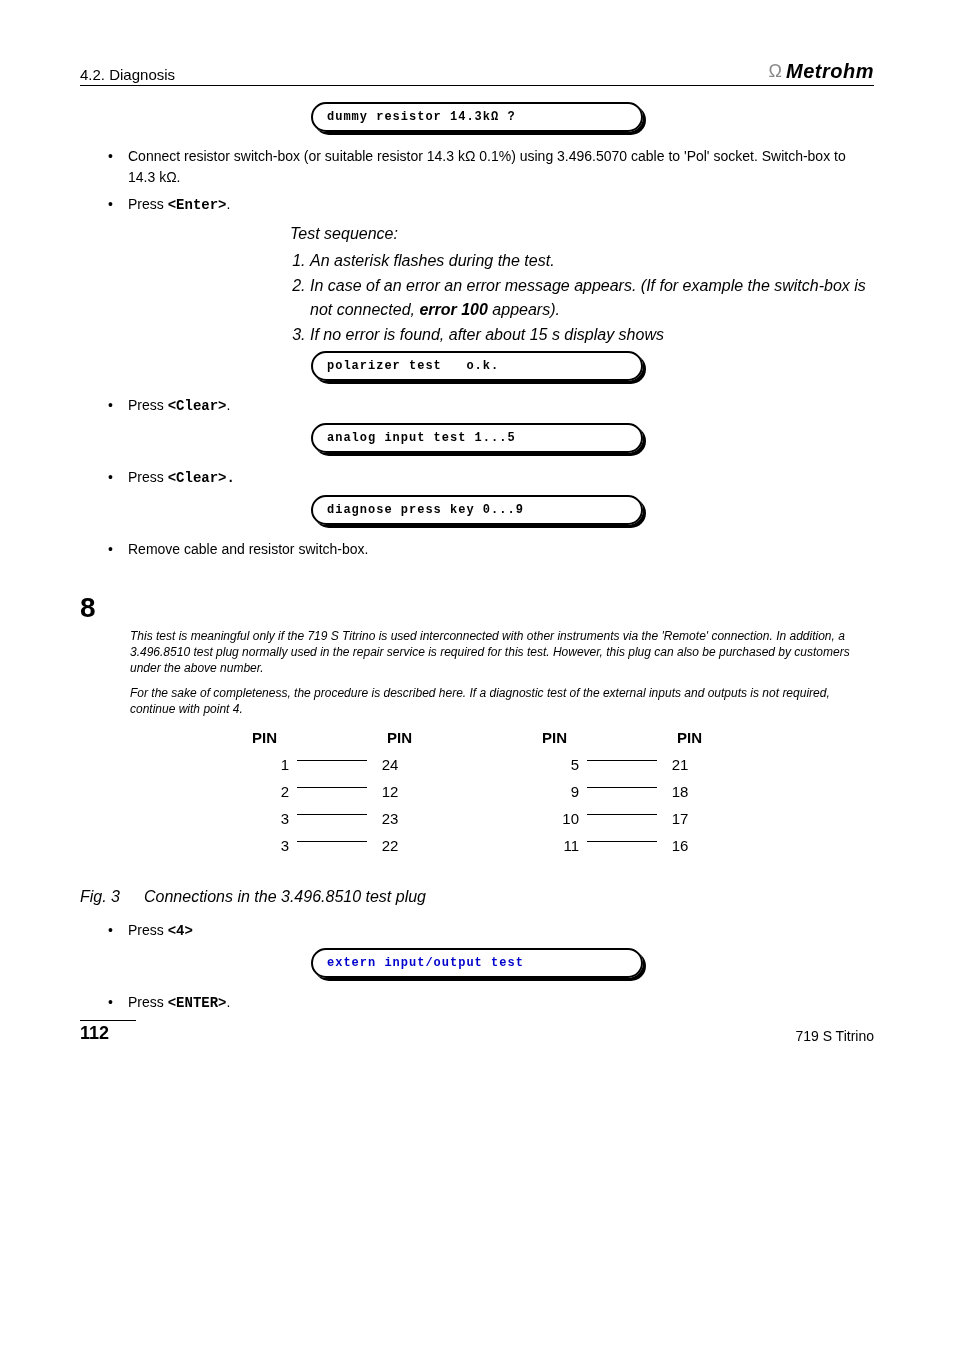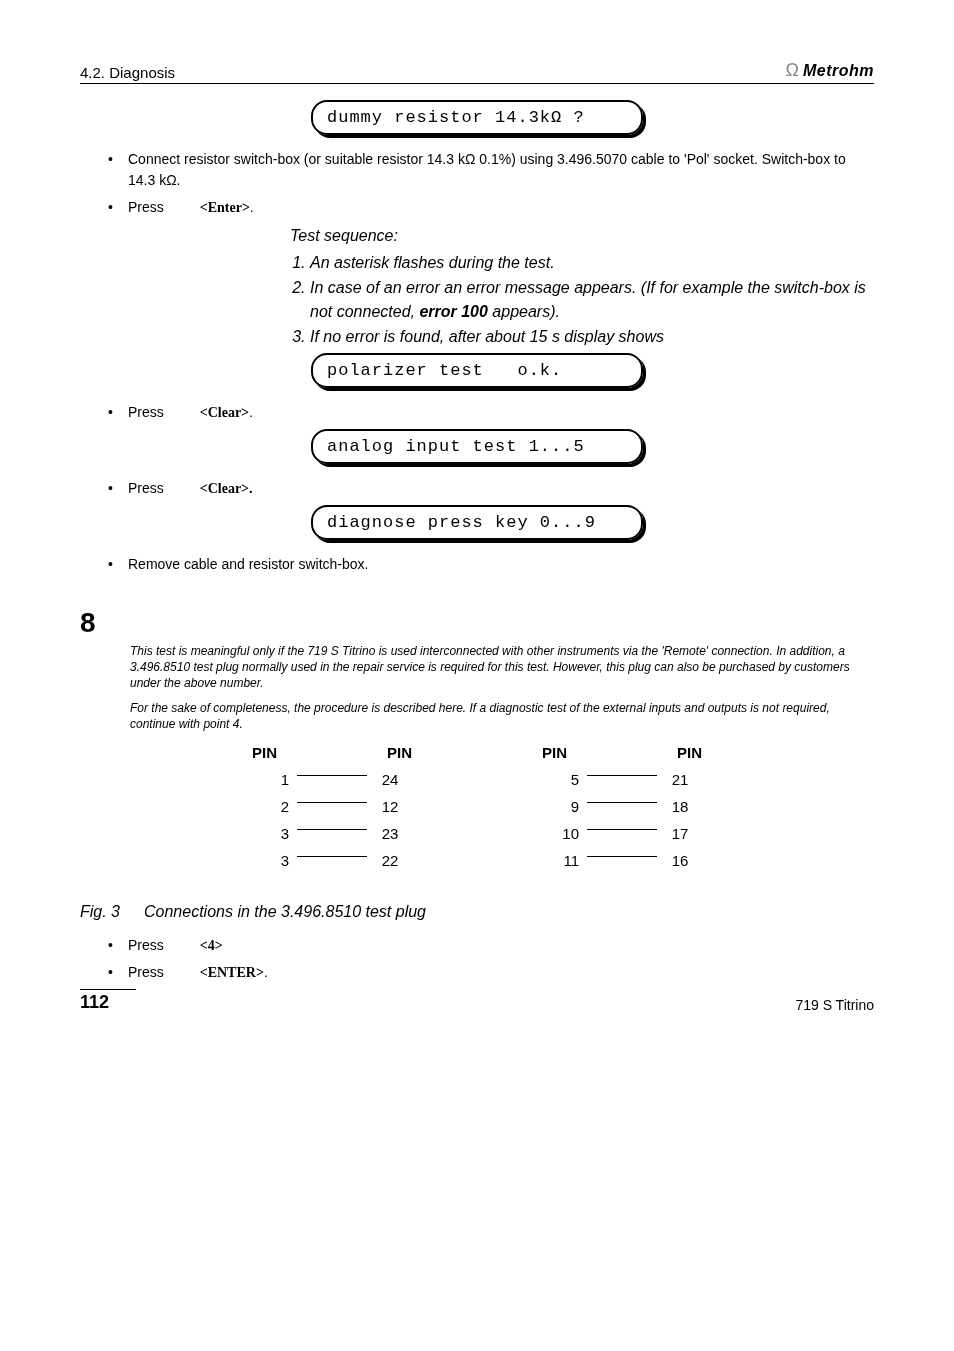--- a/index.html
+++ b/index.html
@@ -31,35 +31,36 @@
     display: flex;
     align-items: center;
     gap: 4px;
   }
   .logo-icon {
     font-size: 18px;
     color: #888;
   }
   .logo-text {
     font-weight: 900;
-    font-size: 16px;
+    font-size: 20px;
     font-style: italic;
     letter-spacing: 0.5px;
   }
   .display-box {
     margin: 4px auto 14px auto;
     width: 300px;
     border: 2px solid #000;
     border-radius: 16px;
     padding: 6px 14px;
     font-family: "Courier New", monospace;
-    font-size: 17px;
+    font-size: 12px;
     white-space: pre;
     letter-spacing: 1px;
     box-shadow: 3px 3px 0 #000;
+    font-weight: bold;
   }
   .display-box.blue { color: #0000cc; }
   ul.bullets {
     list-style: none;
     padding: 0;
     margin: 0;
   }
   ul.bullets > li {
     position: relative;
     padding-left: 28px;
@@ -67,23 +68,22 @@
     line-height: 1.5;
   }
   ul.bullets > li::before {
     content: "•";
     position: absolute;
     left: 8px;
     top: 0;
     font-size: 14px;
   }
   .kbd {
-    font-family: Liberation Serif, serif;
-    font-weight: 900;
-    margin-left: 32px;
+    font-family: Liberation Mono, monospace;
+    font-weight: 900;
   }
   .test-seq {
     margin-left: 210px;
     font-style: italic;
     font-size: 16px;
     line-height: 1.5;
     margin-top: 2px;
     margin-bottom: 2px;
   }
   .test-seq .tlabel {
@@ -296,20 +296,21 @@
   <div class="fig-caption">
     <span class="fignum">Fig. 3</span><span>Connections in the 3.496.8510 test plug</span>
   </div>
 
   <ul class="bullets">
     <li>
       <span>Press </span><span class="kbd">&lt;4&gt;</span>
     </li>
   </ul>
 
+  <div class="display-box blue">extern input/output test</div>
 
   <ul class="bullets">
     <li>
       <span>Press </span><span class="kbd">&lt;ENTER&gt;</span><span>.</span>
     </li>
   </ul>
 
   <div class="footer-wrap">
     <div class="page-num-box">112</div>
     <div class="footer-label">719 S Titrino</div>

